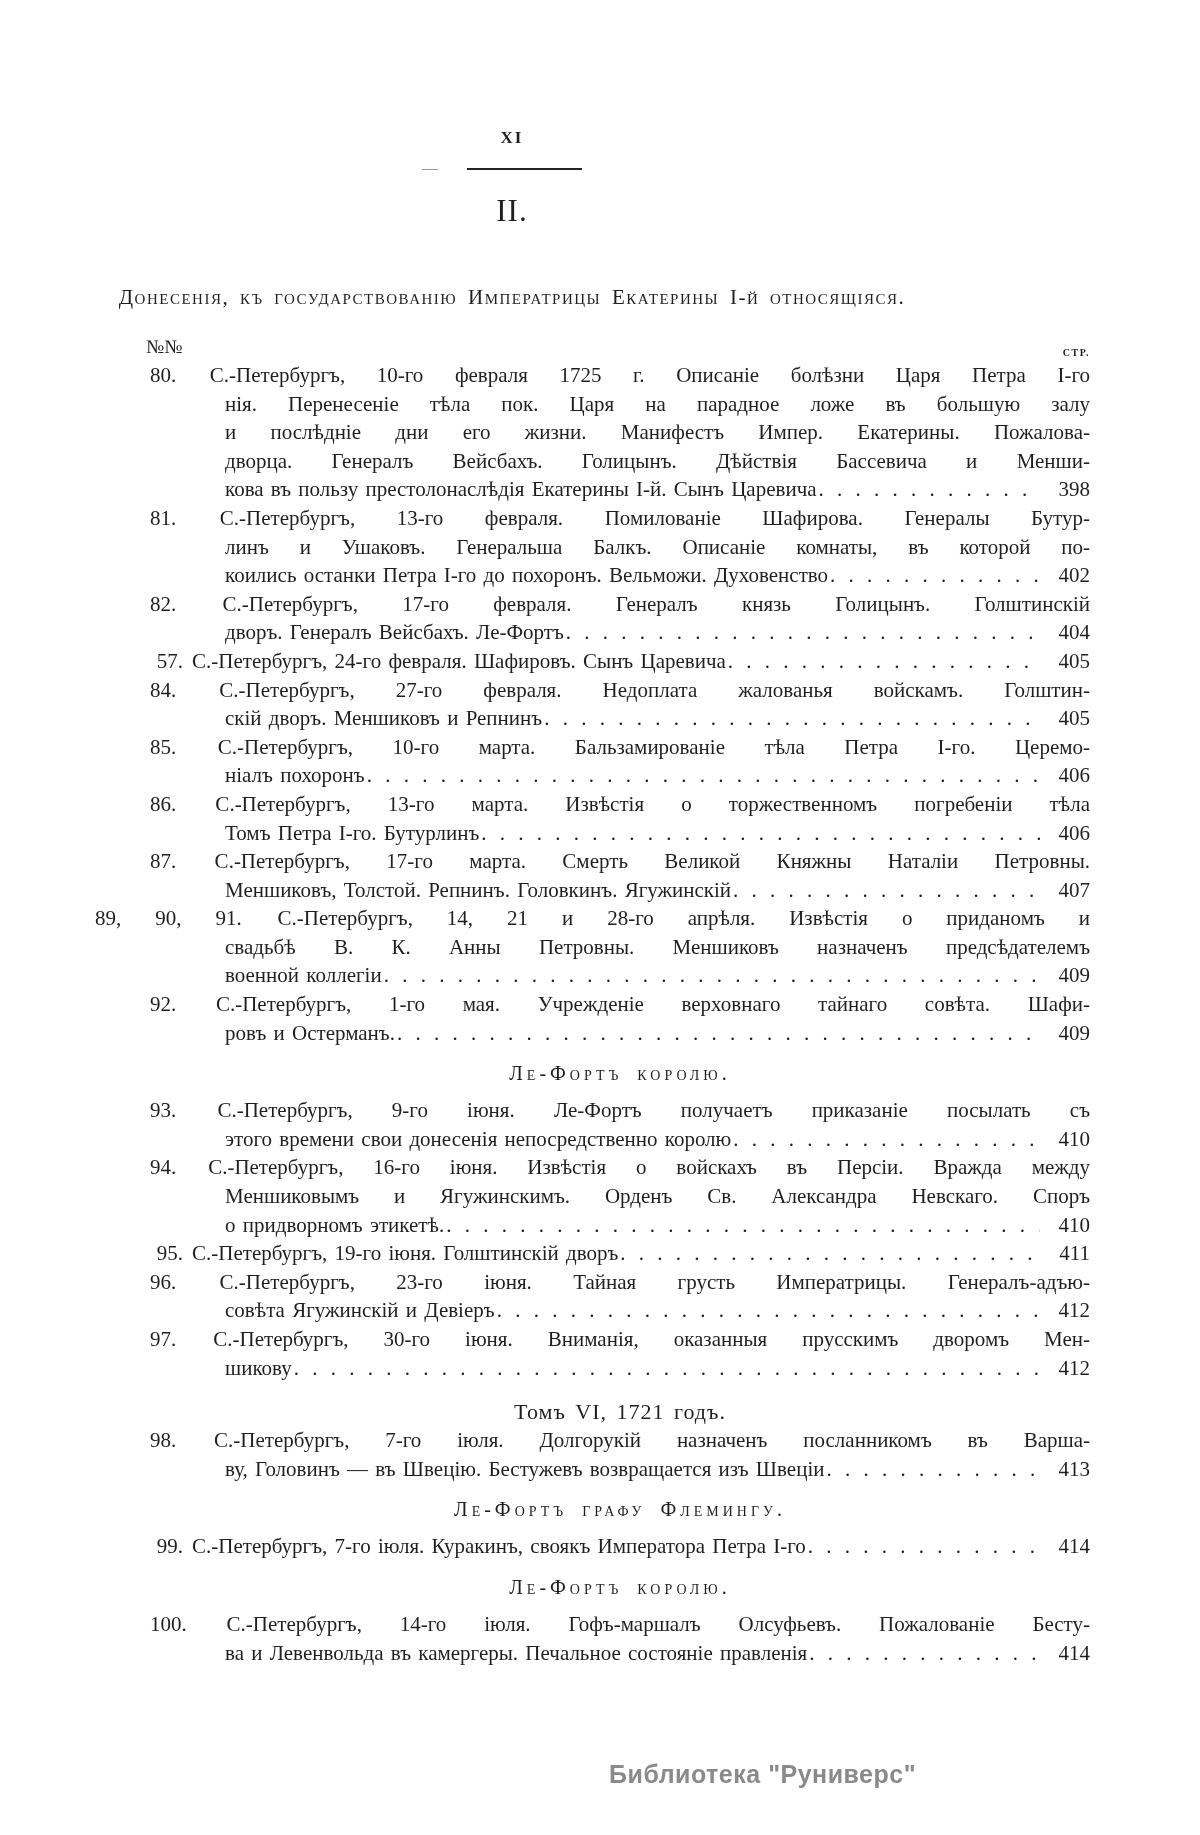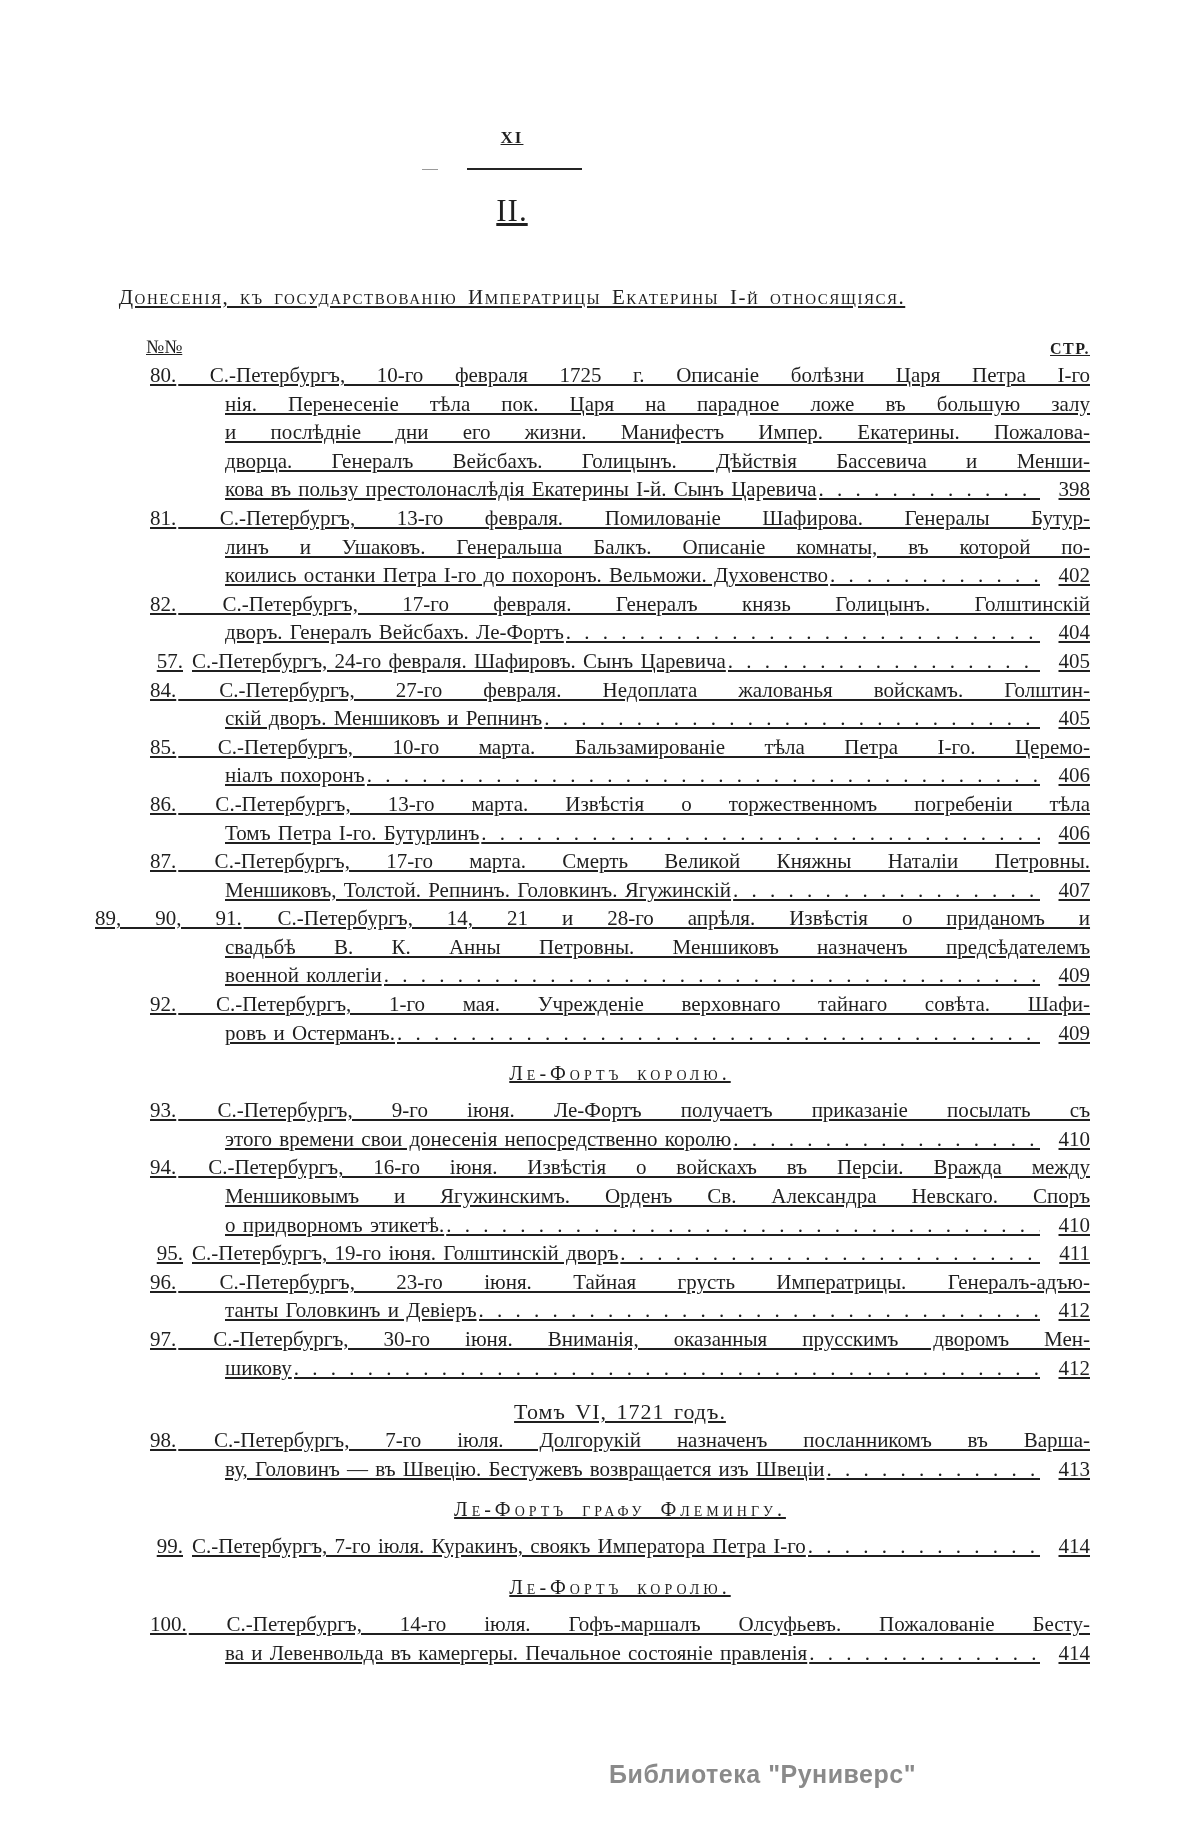--- a/index.html
+++ b/index.html
@@ -5,42 +5,42 @@
   * { margin: 0; padding: 0; box-sizing: border-box; }
   html, body { width: 1200px; }
   body {
     width: 1200px; height: 1835px;
     background: #ffffff;
     color: #1f1f1f;
     font-family: "Liberation Serif", "DejaVu Serif", serif;
     position: relative;
     overflow: hidden;
   }
-  .sheet { position: relative; width: 1024px; height: 1835px; text-decoration: underline; }
+  .sheet { position: relative; width: 1024px; height: 1835px; }
 
   .folio-wrap { padding-top: 128px; text-align: center; }
   .folio { font-size: 17px; font-weight: bold; letter-spacing: 2px; }
   .folio-rule-row { position: relative; width: 140px; margin: 20px auto 0; height: 3px; }
   .folio-rule { position: absolute; left: 25px; right: 0; top: 0; border-top: 2.5px solid #242424; }
   .folio-dash { position: absolute; left: -20px; top: 1px; width: 16px; border-top: 1.5px solid #9a9a9a; }
 
   .section-number { text-align: center; font-size: 31px; margin-top: 22px; letter-spacing: 1px; }
 
   .section-title {
     text-align: center; margin-top: 56px;
     font-variant-caps: small-caps;
     font-size: 21px; letter-spacing: 1.5px;
     word-spacing: 4px;
   }
 
   .content { margin-left: 150px; width: 940px; }
 
   .col-heads { display: flex; justify-content: space-between; align-items: flex-end; margin-top: 26px; }
   .nn { font-size: 19px; margin-left: -4px; }
-  .str { font-variant-caps: small-caps; font-size: 16px; letter-spacing: 1.5px; font-weight: bold; }
+  .str { font-variant-caps: small-caps; font-size: 10px; letter-spacing: 1.5px; font-weight: bold; }
 
   .blocks { margin-top: 3px; font-size: 21px; }
   .entry { margin-left: 42px; }
   .l { line-height: 28.6px; word-spacing: 2px; white-space: normal; }
   .l.first { text-indent: -42px; text-align: justify; text-align-last: justify; }
   .entry.wide .l.first { text-indent: -97px; }
   .l.mid { padding-left: 33px; text-align: justify; text-align-last: justify; }
   .l.last { display: flex; padding-left: 33px; align-items: baseline; }
   .l.last.fl { padding-left: 0; }
   .fl .num { flex: 0 0 auto; min-width: 42px; margin-left: -42px; padding-right: 9px; text-align: right; white-space: nowrap; }
@@ -194,21 +194,21 @@
           <div class="l last fl">
             <span class="num">95.</span>
             <span class="txt">С.-Петербургъ, 19-го іюня. Голштинскій дворъ</span>
             <span class="leader"></span>
             <span class="pg">411</span>
           </div>
         </div>
         <div class="entry">
           <div class="l first"><span class="numin">96.</span> С.-Петербургъ, 23-го іюня. Тайная грусть Императрицы. Генералъ-адъю-</div>
           <div class="l last">
-            <span class="txt">танты Головкинъ и Девіеръ</span>
+            <span class="txt">совѣта Ягужинскій и Девіеръ</span>
             <span class="leader"></span>
             <span class="pg">412</span>
           </div>
         </div>
         <div class="entry">
           <div class="l first"><span class="numin">97.</span> С.-Петербургъ, 30-го іюня. Вниманія, оказанныя прусскимъ дворомъ Мен-</div>
           <div class="l last">
             <span class="txt">шикову</span>
             <span class="leader"></span>
             <span class="pg">412</span>

